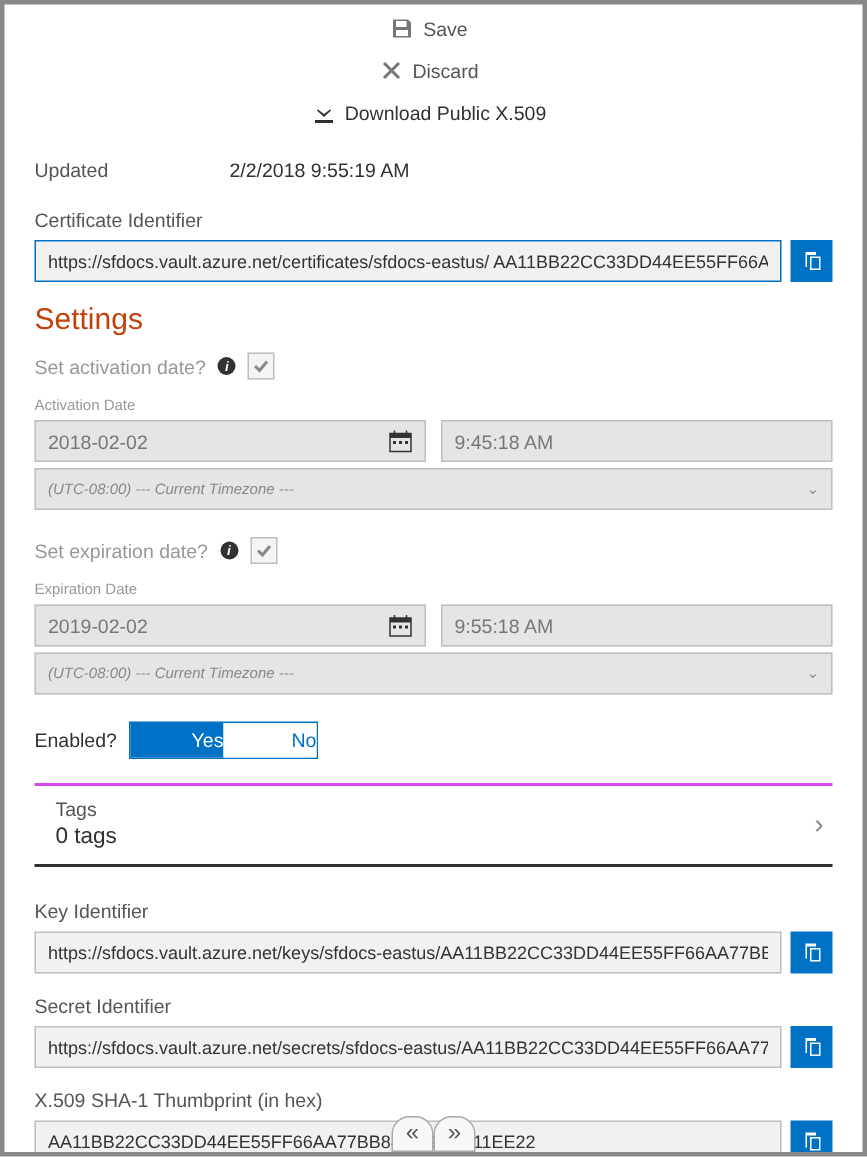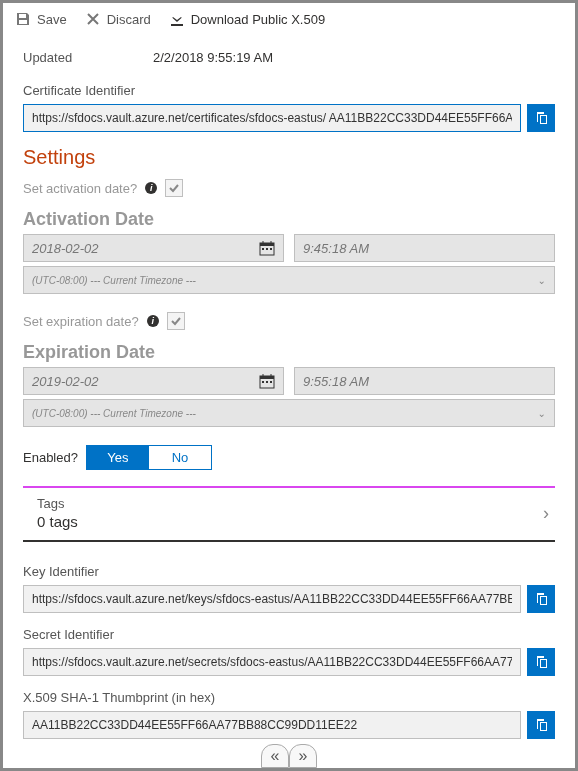--- a/index.html
+++ b/index.html
@@ -13,20 +13,21 @@
   border: 3px solid #888;
   position: relative;
   overflow: hidden;
 }
 .toolbar {
   display: flex;
   align-items: center;
   padding: 4px 8px 6px 8px;
   gap: 4px;
   border-bottom: 1px solid #fff;
+  flex-direction: column;
 }
 .toolbar-btn {
   display: flex;
   align-items: center;
   gap: 6px;
   padding: 4px 10px 4px 4px;
   color: #555;
   cursor: pointer;
 }
 .toolbar-btn .ic { width: 16px; height: 16px; display:flex; align-items:center; justify-content:center; }
@@ -34,21 +35,21 @@
 .row { display: flex; margin-bottom: 18px; }
 .row .lbl { width: 130px; color: #555; }
 .row .val { color: #323130; }
 .section-title {
   font-size: 20px;
   font-weight: 400;
   color: #c2410c;
   margin: 14px 0 10px 0;
 }
 .field-label { color: #555; margin-bottom: 6px; font-size: 13px; }
-.sub-label { color: #989898; font-size: 18px; margin-bottom: 4px; font-weight: bold; }
+.sub-label { color: #989898; font-size: 10px; margin-bottom: 4px; }
 .id-row { display: flex; align-items: stretch; margin-bottom: 14px; }
 .id-input {
   flex: 1;
   border: 1px solid #0072c6;
   background: #f1f1f1;
   padding: 5px 8px;
   font-size: 12px;
   color: #333;
   font-family: inherit;
   overflow: hidden;
@@ -81,42 +82,41 @@
 }
 .checkbox svg { stroke: #888; }
 .date-row { display: flex; gap: 10px; margin-bottom: 4px; }
 .date-input, .time-input {
   background: #e5e5e5;
   border: 1px solid #bfbfbf;
   padding: 5px 8px;
   color: #777;
   font-size: 13px;
   height: 28px;
-  font-style: italic;
 }
 .date-input { flex: 1; position: relative; display:flex; align-items:center; justify-content:space-between; }
 .time-input { flex: 1; display:flex; align-items:center; }
 .cal-icon { width:16px; height:16px; }
 .tz-select {
   width: 100%;
   background: #e5e5e5;
   border: 1px solid #bfbfbf;
   padding: 5px 8px;
   color: #888;
   font-size: 10px;
   font-style: italic;
   height: 28px;
   display:flex; align-items:center; justify-content:space-between;
   margin-bottom: 18px;
   cursor: pointer;
 }
 .enabled-row { display: flex; align-items: center; gap: 8px; margin: 14px 0 16px 0; }
 .enabled-row .lbl { color: #323130; }
 .seg { display: flex; border: 1px solid #0072c6; }
-.seg div { width: 62px; text-align: center; padding: 4px 0; font-size: 13px; cursor:pointer; }
+.seg div { width: 62px; text-align: right; padding: 4px 0; font-size: 13px; cursor:pointer; }
 .seg .on { background: #0072c6; color: #fff; }
 .seg .off { background: #fff; color: #0072c6; }
 .tags-block {
   border-top: 2px solid #d946ef;
   border-bottom: 2px solid #323130;
   padding: 8px 6px 10px 14px;
   display: flex;
   justify-content: space-between;
   align-items: center;
   margin-bottom: 22px;

